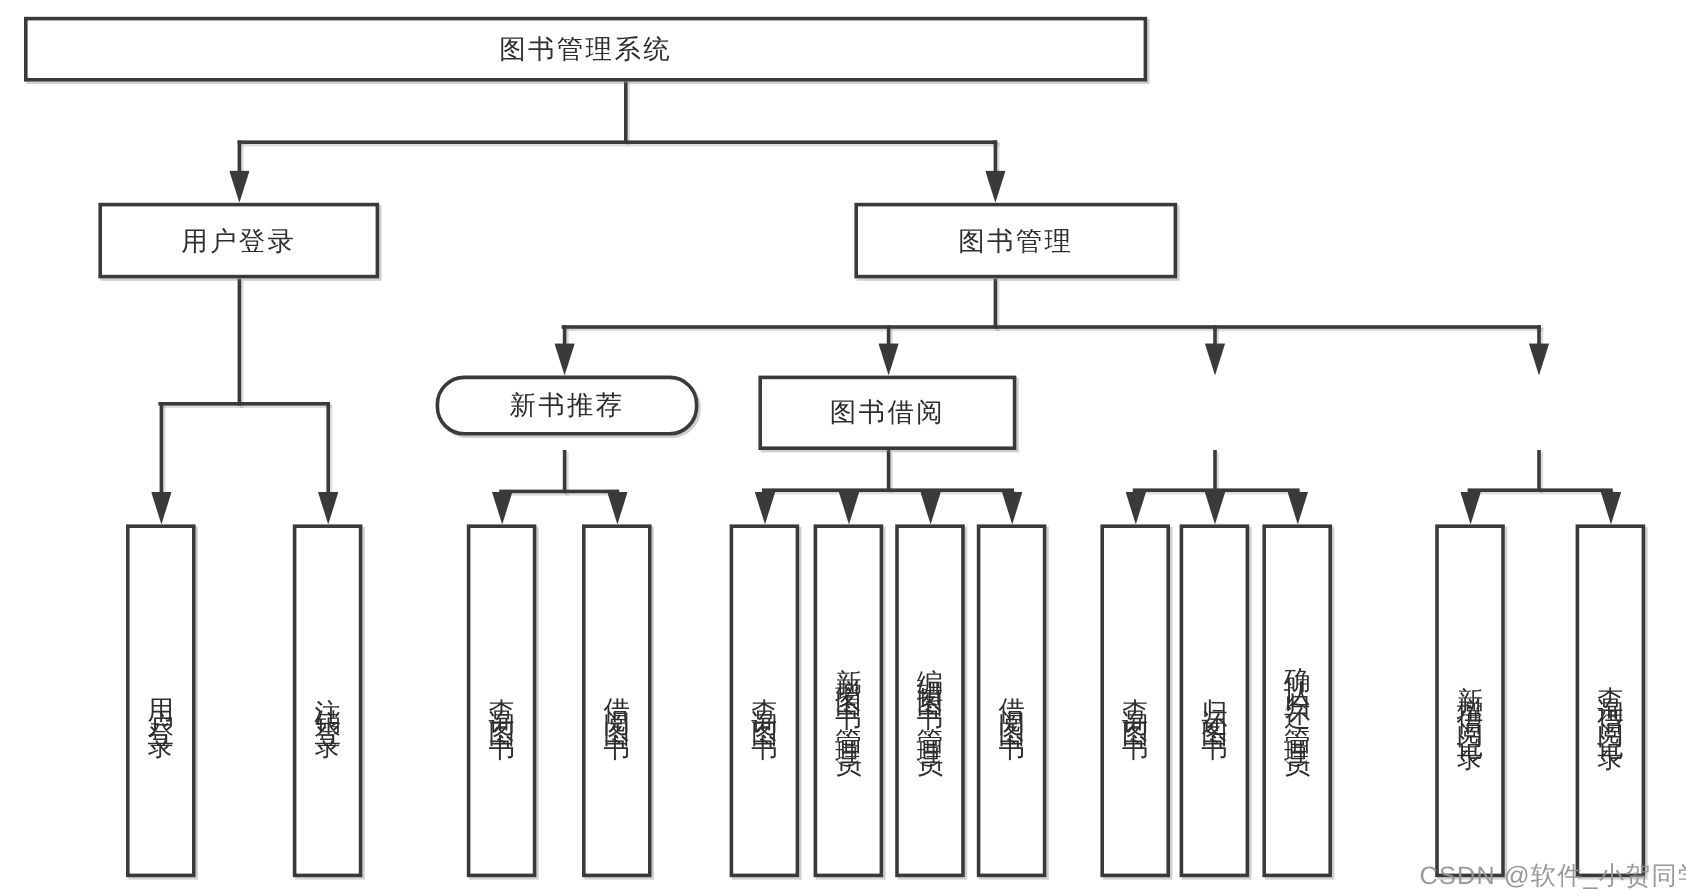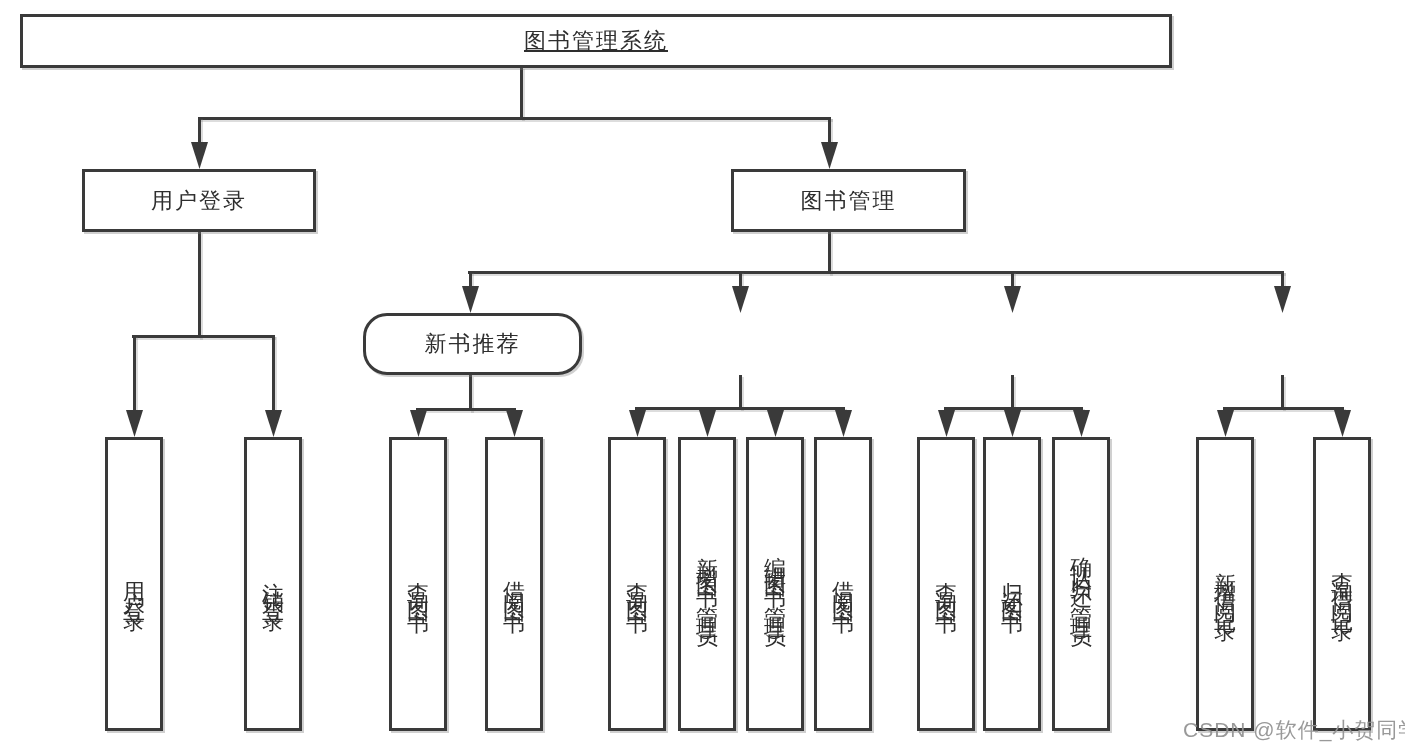--- a/index.html
+++ b/index.html
@@ -24,24 +24,24 @@
   .arrow {
     position:absolute; width:17px; height:27px; background:#3a3a3a;
     clip-path:polygon(0 0, 100% 0, 50% 100%); z-index:0;
   }
   .watermark {
     position:absolute; left:1183px; top:716px;
     font-size:21px; letter-spacing:1px; color:rgba(148,148,148,0.95);
     white-space:nowrap; z-index:5;
   }
   
-  #n-root            { left:20px;   top:14px;  width:1152px; height:54px;text-decoration:underline; }
+  #n-root            { left:20px;   top:14px;  width:936px; height:54px; }
   #n-user-login      { left:82px;   top:169px; width:234px;  height:63px; }
-  #n-book-mgmt       { left:712px;  top:169px; width:235px;  height:63px;margin-left:19px; }
-  #n-new-book        { left:363px;  top:313px; width:219px;  height:62px;border-radius:24px; }
+  #n-book-mgmt       { left:712px;  top:169px; width:269px;  height:63px; }
+  #n-new-book        { left:363px;  top:313px; width:219px;  height:50px;border-radius:24px; }
   #n-book-borrow     { left:632px;  top:313px; width:215px;  height:62px; }
   #n-current-borrow  { left:905px;  top:313px; width:214px;  height:62px; }
   #n-borrow-record   { left:1173px; top:313px; width:218px;  height:62px; }
   #n-a1 { left:105px;  top:437px; width:58px; height:294px; }
   #n-a2 { left:244px;  top:437px; width:58px; height:294px; }
   #n-b1 { left:389px;  top:437px; width:58px; height:294px; }
   #n-b2 { left:485px;  top:437px; width:58px; height:294px; }
   #n-c1 { left:608px;  top:437px; width:58px; height:294px; }
   #n-c2 { left:678px;  top:437px; width:58px; height:294px; }
   #n-c3 { left:746px;  top:437px; width:58px; height:294px; }
@@ -110,20 +110,23 @@
     </div>
   <div class="node h" id="n-user-login">
       <span>用户登录</span>
     </div>
   <div class="node h" id="n-book-mgmt">
       <span>图书管理</span>
     </div>
   <div class="node h" id="n-new-book">
       <span>新书推荐</span>
     </div>
+  <div class="node h" id="n-book-borrow">
+      <span>图书借阅</span>
+    </div>
 
   <div class="node v" id="n-a1">
       <span>用户登录</span>
     </div>
   <div class="node v" id="n-a2">
       <span>注销登录</span>
     </div>
   <div class="node v" id="n-b1">
       <span>查询图书</span>
     </div>

